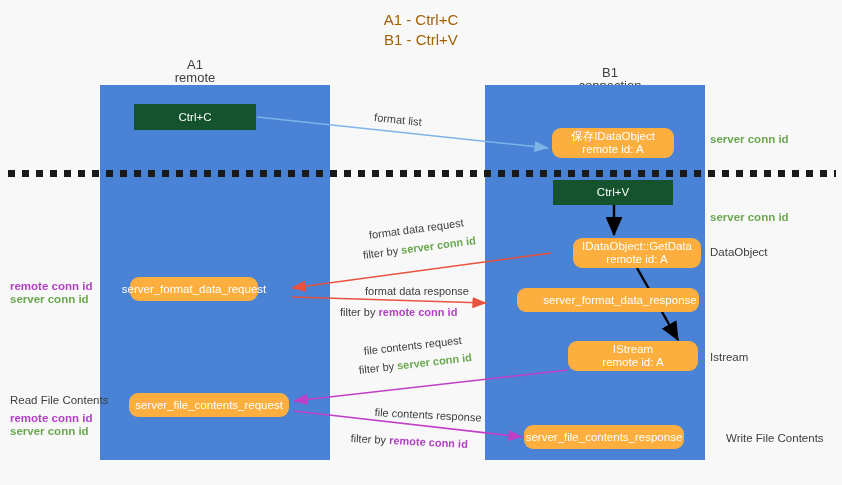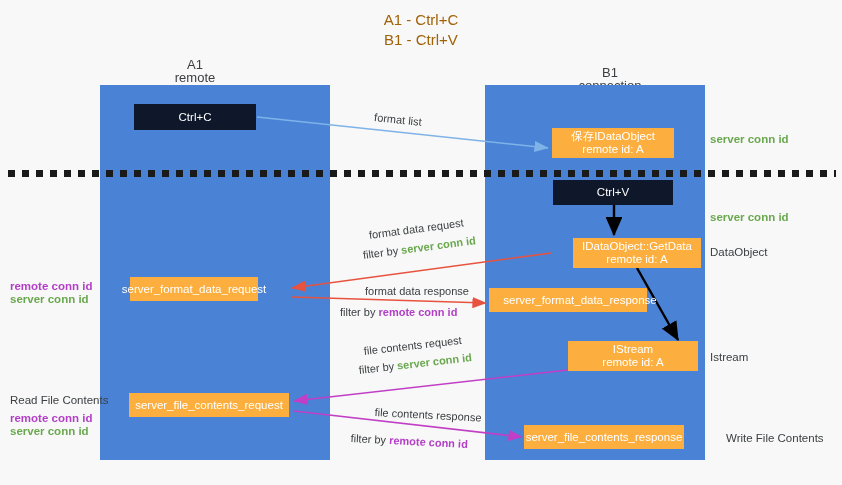--- a/index.html
+++ b/index.html
@@ -47,22 +47,22 @@
     display: flex;
     align-items: center;
     justify-content: center;
     text-align: center;
     color: #ffffff;
     font-size: 11.5px;
     line-height: 13px;
     box-sizing: border-box;
     white-space: pre;
   }
-  .box.orange { background: #fbb040; background: #fcaf3e; }
-  .box.green  { background: #0f172a; }
+  .box.orange { background: #fbb040; background: #fcaf3e; border-radius: 9px; }
+  .box.green  { background: #14532d; }
 
   
   .side-label {
     font-size: 11.5px;
     line-height: 14px;
     color: #3c4043;
     white-space: pre;
   }
   .green-txt  { color: #6aa84f; font-weight: bold; }
   .magenta-txt{ color: #b33fc6; font-weight: bold; }
@@ -143,21 +143,21 @@
   <div class="abs box orange" style="left:552px; top:128px; width:122px; height:30px;">保存IDataObject
 remote id: A</div>
 
   <div class="abs box green" style="left:553px; top:180px; width:120px; height:25px;">Ctrl+V</div>
 
   <div class="abs box orange" style="left:551px; top:238px; width:128px; height:30px;margin-left:22px;">IDataObject::GetData
 remote id: A</div>
 
   <div class="abs box orange" style="left:130px; top:277px; width:128px; height:24px;">server_format_data_request</div>
 
-  <div class="abs box orange" style="left:489px; top:288px; width:158px; height:24px;padding-left:24px;">server_format_data_response</div>
+  <div class="abs box orange" style="left:517px; top:288px; width:182px; height:24px;padding-left:24px;">server_format_data_response</div>
 
   <div class="abs box orange" style="left:568px; top:341px; width:130px; height:30px;">IStream
 remote id: A</div>
 
   <div class="abs box orange" style="left:129px; top:393px; width:160px; height:24px;">server_file_contents_request</div>
 
   <div class="abs box orange" style="left:524px; top:425px; width:160px; height:24px;">server_file_contents_response</div>
 
   <div class="abs side-label green-txt" style="left:710px; top:132px;">server conn id</div>
 

